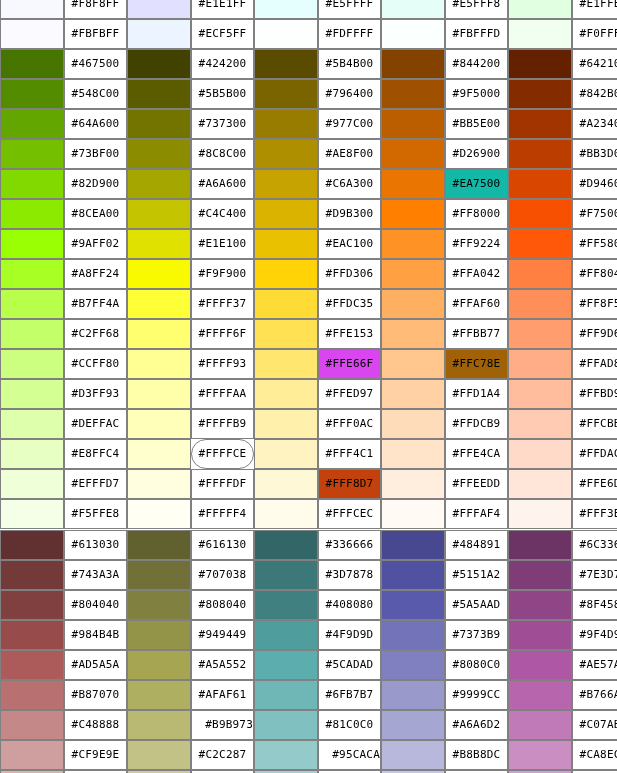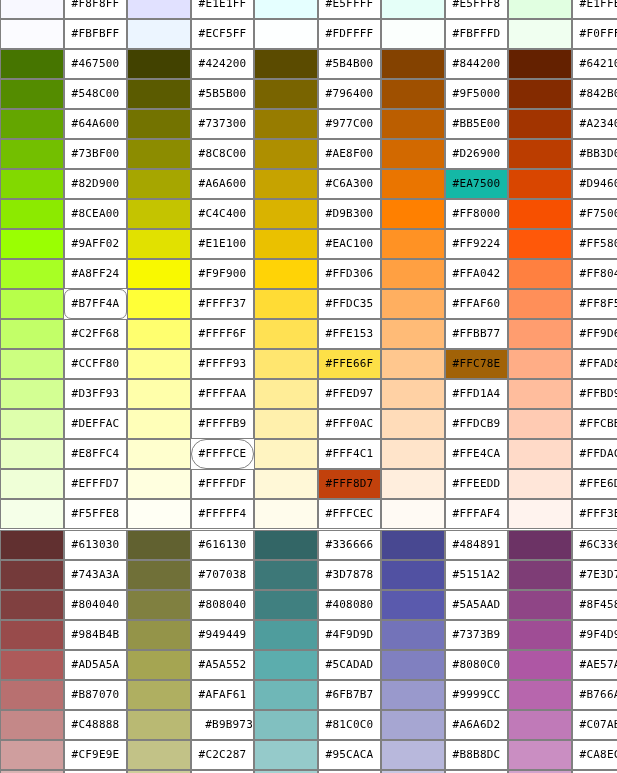--- a/index.html
+++ b/index.html
@@ -185,21 +185,21 @@
           <td class="lb" style="border-color: rgb(128, 128, 128); background-color: rgb(255, 255, 255); color: rgb(0, 0, 0);">#F9F900</td>
           <td class="sw" style="background-color: rgb(255, 211, 6); border-color: rgb(128, 128, 128);"></td>
           <td class="lb" style="border-color: rgb(128, 128, 128); background-color: rgb(255, 255, 255); color: rgb(0, 0, 0);">#FFD306</td>
           <td class="sw" style="background-color: rgb(255, 160, 66); border-color: rgb(128, 128, 128);"></td>
           <td class="lb" style="border-color: rgb(128, 128, 128); background-color: rgb(255, 255, 255); color: rgb(0, 0, 0);">#FFA042</td>
           <td class="sw" style="background-color: rgb(255, 128, 64); border-color: rgb(128, 128, 128);"></td>
           <td class="lb" style="border-color: rgb(128, 128, 128); background-color: rgb(255, 255, 255); color: rgb(0, 0, 0);">#FF8040</td>
         </tr>
         <tr>
           <td class="sw" style="background-color: rgb(183, 255, 74); border-color: rgb(128, 128, 128);"></td>
-          <td class="lb" style="border-color: rgb(128, 128, 128); background-color: rgb(255, 255, 255); color: rgb(0, 0, 0); border-radius: 7px;">#B7FF4A</td>
+          <td class="lb" style="border-color: rgb(128, 128, 128); background-color: rgb(255, 255, 255); color: rgb(0, 0, 0);">#B7FF4A</td>
           <td class="sw" style="background-color: rgb(255, 255, 55); border-color: rgb(128, 128, 128);"></td>
           <td class="lb" style="border-color: rgb(128, 128, 128); background-color: rgb(255, 255, 255); color: rgb(0, 0, 0);">#FFFF37</td>
           <td class="sw" style="background-color: rgb(255, 220, 53); border-color: rgb(128, 128, 128);"></td>
           <td class="lb" style="border-color: rgb(128, 128, 128); background-color: rgb(255, 255, 255); color: rgb(0, 0, 0);">#FFDC35</td>
           <td class="sw" style="background-color: rgb(255, 175, 96); border-color: rgb(128, 128, 128);"></td>
           <td class="lb" style="border-color: rgb(128, 128, 128); background-color: rgb(255, 255, 255); color: rgb(0, 0, 0);">#FFAF60</td>
           <td class="sw" style="background-color: rgb(255, 143, 89); border-color: rgb(128, 128, 128);"></td>
           <td class="lb" style="border-color: rgb(128, 128, 128); background-color: rgb(255, 255, 255); color: rgb(0, 0, 0);">#FF8F59</td>
         </tr>
         <tr>
@@ -213,21 +213,21 @@
           <td class="lb" style="border-color: rgb(128, 128, 128); background-color: rgb(255, 255, 255); color: rgb(0, 0, 0);">#FFBB77</td>
           <td class="sw" style="background-color: rgb(255, 157, 111); border-color: rgb(128, 128, 128);"></td>
           <td class="lb" style="border-color: rgb(128, 128, 128); background-color: rgb(255, 255, 255); color: rgb(0, 0, 0);">#FF9D6F</td>
         </tr>
         <tr>
           <td class="sw" style="background-color: rgb(204, 255, 128); border-color: rgb(128, 128, 128);"></td>
           <td class="lb" style="border-color: rgb(128, 128, 128); background-color: rgb(255, 255, 255); color: rgb(0, 0, 0);">#CCFF80</td>
           <td class="sw" style="background-color: rgb(255, 255, 147); border-color: rgb(128, 128, 128);"></td>
           <td class="lb" style="border-color: rgb(128, 128, 128); background-color: rgb(255, 255, 255); color: rgb(0, 0, 0);">#FFFF93</td>
           <td class="sw" style="background-color: rgb(255, 230, 111); border-color: rgb(128, 128, 128);"></td>
-          <td class="lb" style="border-color: rgb(128, 128, 128); background-color: #fde047; color: rgb(0, 0, 0);">#FFE66F</td>
+          <td class="lb" style="border-color: rgb(128, 128, 128); background-color: #d946ef; color: rgb(0, 0, 0);">#FFE66F</td>
           <td class="sw" style="background-color: rgb(255, 199, 142); border-color: rgb(128, 128, 128);"></td>
           <td class="lb" style="border-color: rgb(128, 128, 128); background-color: #a16207; color: rgb(0, 0, 0);">#FFC78E</td>
           <td class="sw" style="background-color: rgb(255, 173, 134); border-color: rgb(128, 128, 128);"></td>
           <td class="lb" style="border-color: rgb(128, 128, 128); background-color: rgb(255, 255, 255); color: rgb(0, 0, 0);">#FFAD86</td>
         </tr>
         <tr>
           <td class="sw" style="background-color: rgb(211, 255, 147); border-color: rgb(128, 128, 128);"></td>
           <td class="lb" style="border-color: rgb(128, 128, 128); background-color: rgb(255, 255, 255); color: rgb(0, 0, 0);">#D3FF93</td>
           <td class="sw" style="background-color: rgb(255, 255, 170); border-color: rgb(128, 128, 128);"></td>
           <td class="lb" style="border-color: rgb(128, 128, 128); background-color: rgb(255, 255, 255); color: rgb(0, 0, 0);">#FFFFAA</td>
@@ -372,21 +372,21 @@
           <td class="lb" style="border-color: rgb(128, 128, 128); background-color: rgb(255, 255, 255); color: rgb(0, 0, 0);">#A6A6D2</td>
           <td class="sw" style="background-color: rgb(192, 122, 184); border-color: rgb(128, 128, 128);"></td>
           <td class="lb" style="border-color: rgb(128, 128, 128); background-color: rgb(255, 255, 255); color: rgb(0, 0, 0);">#C07AB8</td>
         </tr>
         <tr>
           <td class="sw" style="background-color: rgb(207, 158, 158); border-color: rgb(128, 128, 128);"></td>
           <td class="lb" style="border-color: rgb(128, 128, 128); background-color: rgb(255, 255, 255); color: rgb(0, 0, 0);">#CF9E9E</td>
           <td class="sw" style="background-color: rgb(194, 194, 135); border-color: rgb(128, 128, 128);"></td>
           <td class="lb" style="border-color: rgb(128, 128, 128); background-color: rgb(255, 255, 255); color: rgb(0, 0, 0);">#C2C287</td>
           <td class="sw" style="background-color: rgb(149, 202, 202); border-color: rgb(128, 128, 128);"></td>
-          <td class="lb" style="border-color: rgb(128, 128, 128); background-color: rgb(255, 255, 255); color: rgb(0, 0, 0);">#95CACA</td>
+          <td class="lb" style="border-color: rgb(128, 128, 128); background-color: rgb(255, 255, 255); color: rgb(0, 0, 0); text-align: right;">#95CACA</td>
           <td class="sw" style="background-color: rgb(184, 184, 220); border-color: rgb(128, 128, 128);"></td>
           <td class="lb" style="border-color: rgb(128, 128, 128); background-color: rgb(255, 255, 255); color: rgb(0, 0, 0);">#B8B8DC</td>
           <td class="sw" style="background-color: rgb(202, 142, 194); border-color: rgb(128, 128, 128);"></td>
           <td class="lb" style="border-color: rgb(128, 128, 128); background-color: rgb(255, 255, 255); color: rgb(0, 0, 0);">#CA8EC2</td>
         </tr>
         <tr>
           <td class="sw" style="background-color: rgb(217, 179, 179); border-color: rgb(128, 128, 128);"></td>
           <td class="lb" style="border-color: rgb(128, 128, 128); background-color: rgb(255, 255, 255); color: rgb(0, 0, 0);">#D9B3B3</td>
           <td class="sw" style="background-color: rgb(205, 205, 154); border-color: rgb(128, 128, 128);"></td>
           <td class="lb" style="border-color: rgb(128, 128, 128); background-color: rgb(255, 255, 255); color: rgb(0, 0, 0);">#CDCD9A</td>

